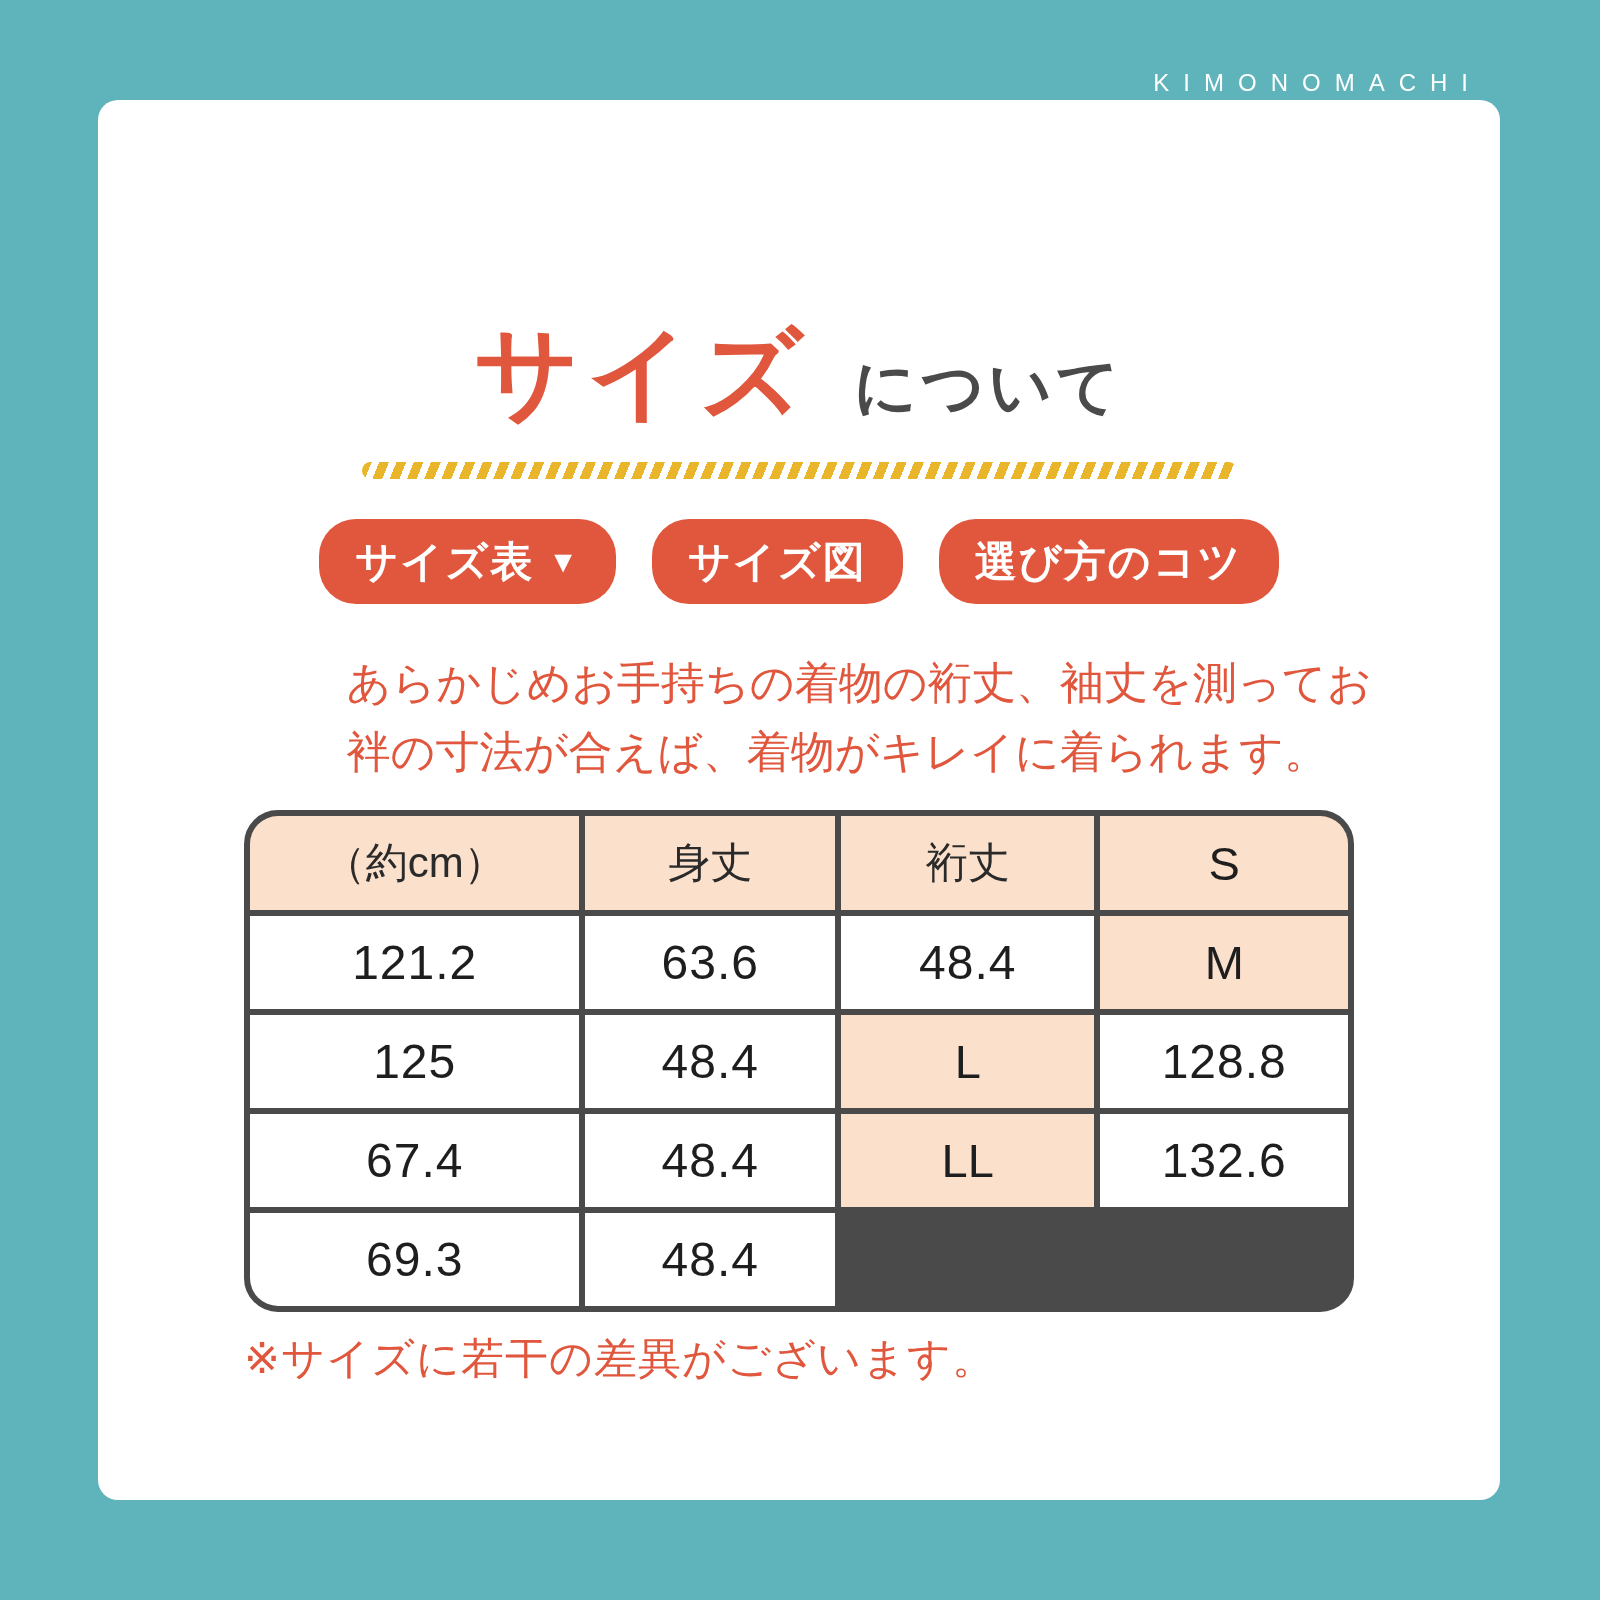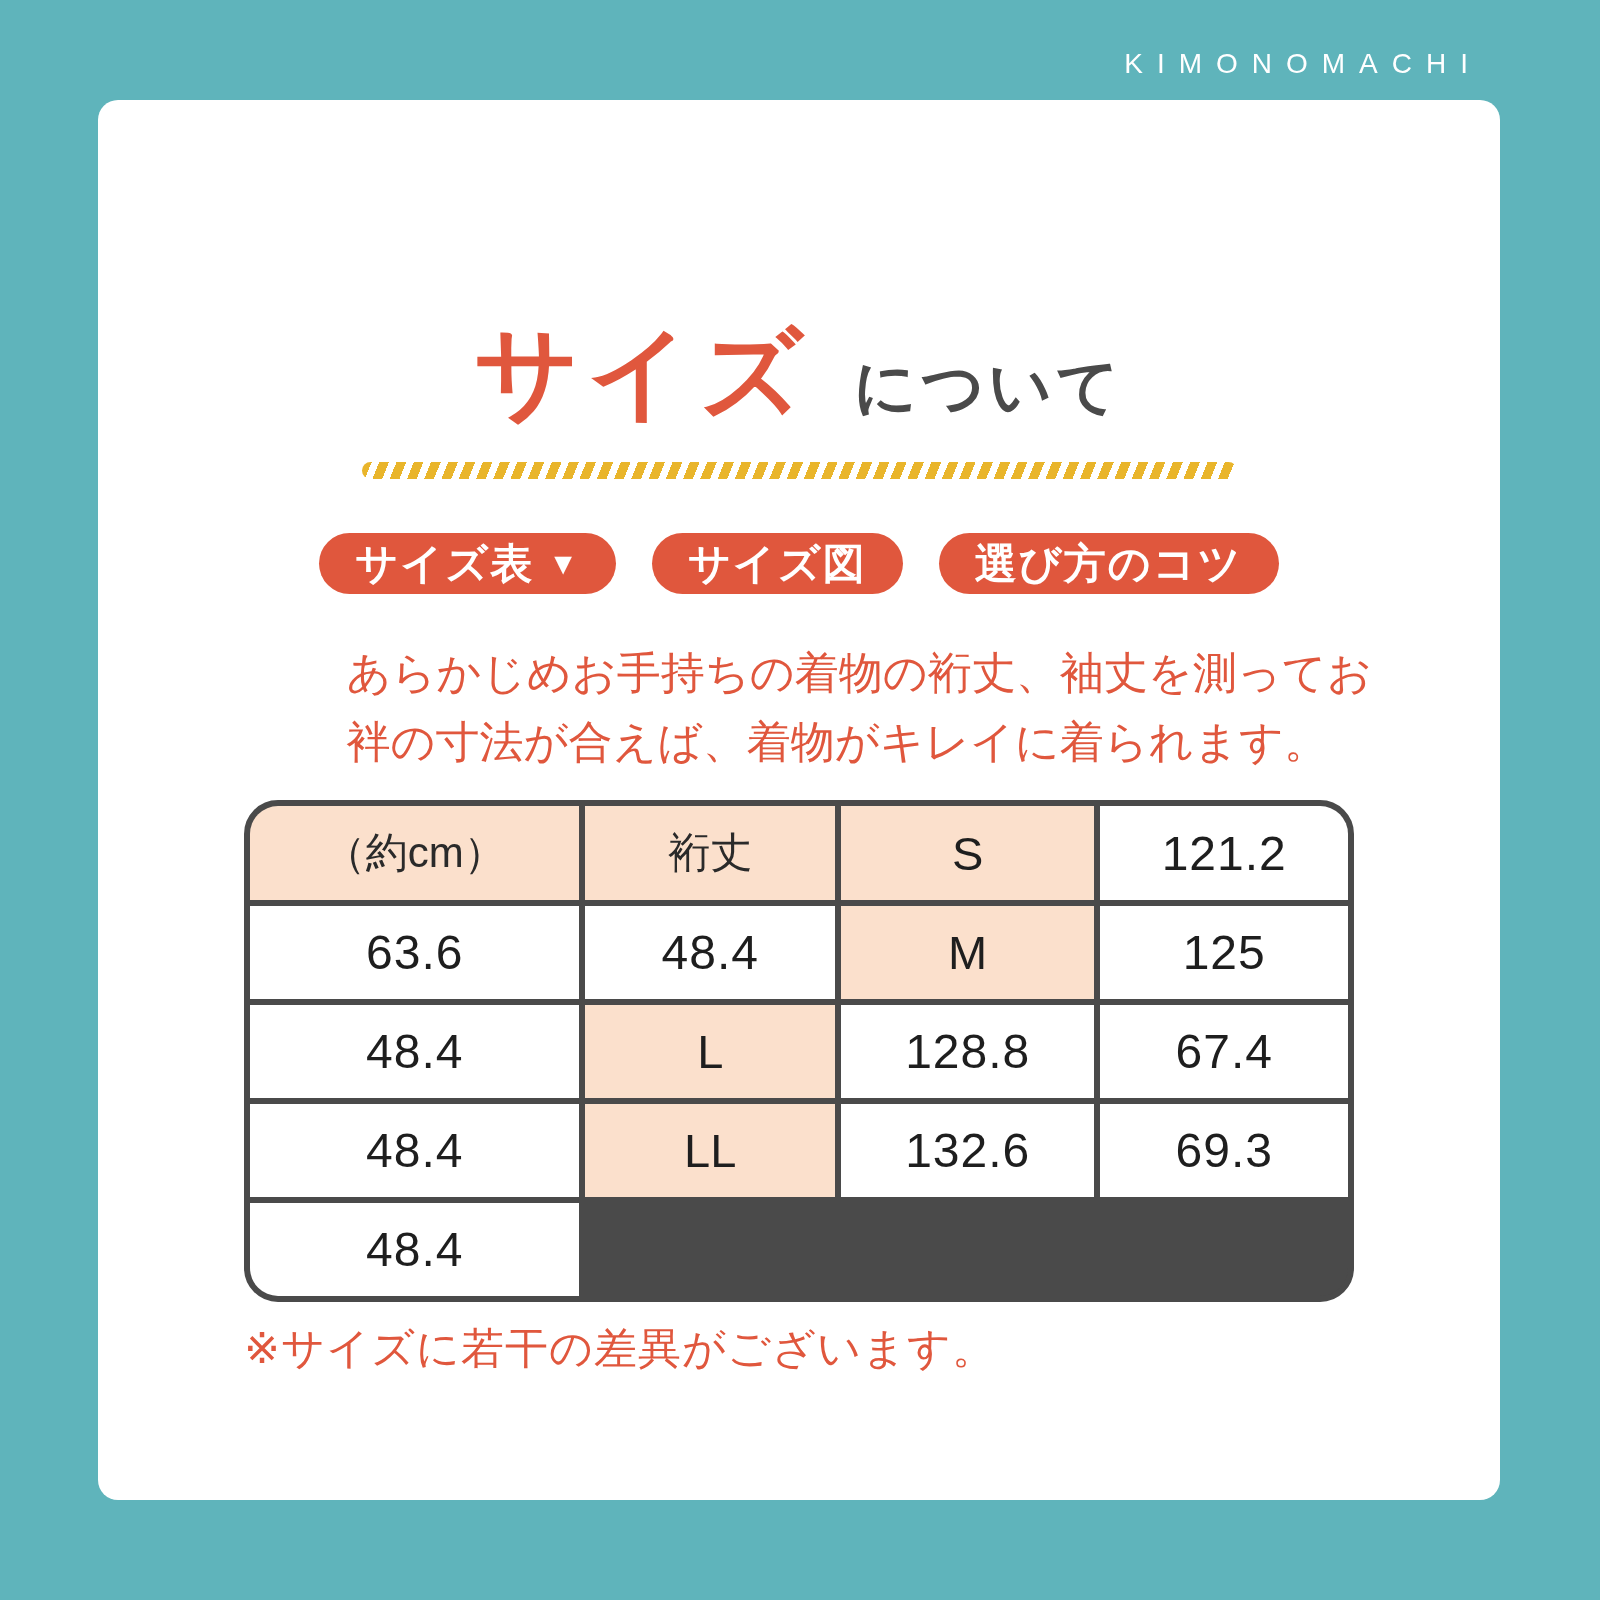--- a/index.html
+++ b/index.html
@@ -9,24 +9,24 @@
     height: 1600px;
     font-family: "Liberation Sans", "DejaVu Sans", sans-serif;
   }
   body {
     position: relative;
     background: #5FB4BB;
     overflow: hidden;
   }
   .brand {
     position: absolute;
-    top: 48px;
+    top: 69px;
     right: 118px;
     color: #FFFFFF;
-    font-size: 28px;
+    font-size: 24px;
     font-weight: 400;
     letter-spacing: 14px;
     white-space: nowrap;
   }
   .card {
     position: absolute;
     left: 98px;
     top: 100px;
     width: 1402px;
     height: 1400px;
@@ -64,33 +64,32 @@
     display: flex;
     justify-content: center;
     align-items: center;
     gap: 36px;
     margin-top: 40px;
   }
   .pill-button {
     display: flex;
     align-items: center;
     gap: 14px;
-    height: 61px;
+    height: 85px;
     padding: 0 36px;
     border: none;
     border-radius: 37px;
     background: #E0573D;
     color: #FFFFFF;
     font-family: inherit;
     font-size: 42px;
     font-weight: 600;
     letter-spacing: 2px;
     cursor: pointer;
     white-space: nowrap;
-    margin-top: 14px;
   }
   .pill-button .tri {
     font-size: 30px;
     line-height: 1;
   }
   .description {
     width: 905px;
     margin: 44px auto 0;
     color: #E0573D;
     font-size: 44px;
@@ -169,20 +168,21 @@
     </button>
   </div>
 
   <div class="description">
     <div class="line">あらかじめお手持ちの着物の裄丈、袖丈を測ってお</div>
     <div class="line">袢の寸法が合えば、着物がキレイに着られます。</div>
   </div>
 
   <div class="table-wrap">
     <div class="cell head">（約cm）</div>
+    <div class="cell head">身丈</div>
     <div class="cell head">裄丈</div>
 
     <div class="cell label">S</div>
     <div class="cell value">121.2</div>
     <div class="cell value">63.6</div>
     <div class="cell value">48.4</div>
 
     <div class="cell label">M</div>
     <div class="cell value">125</div>
     <div class="cell value">48.4</div>

